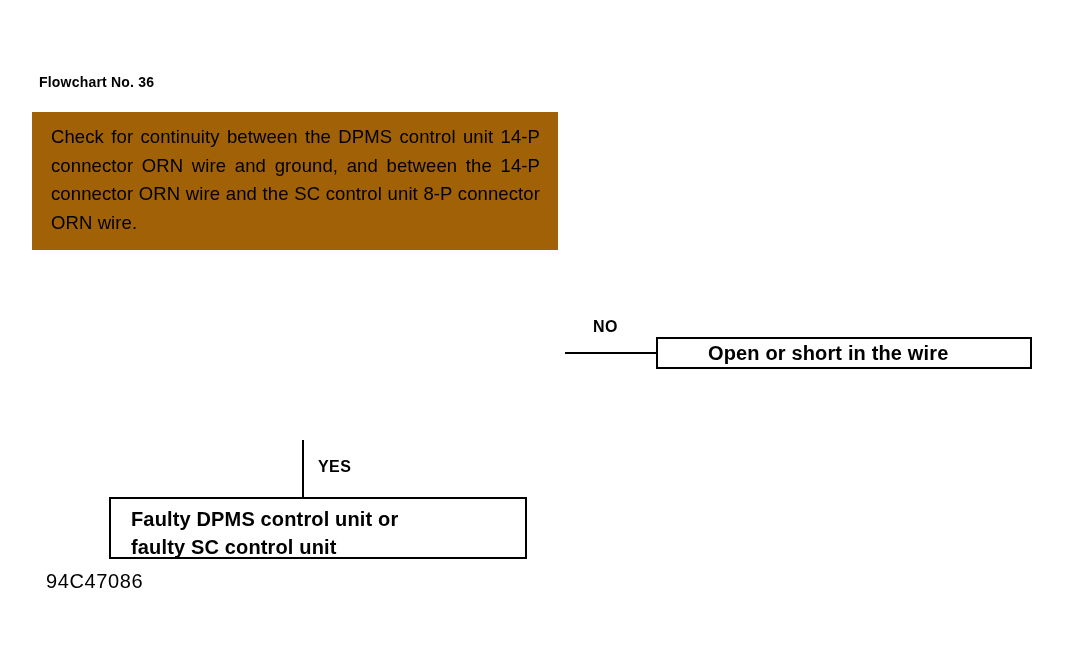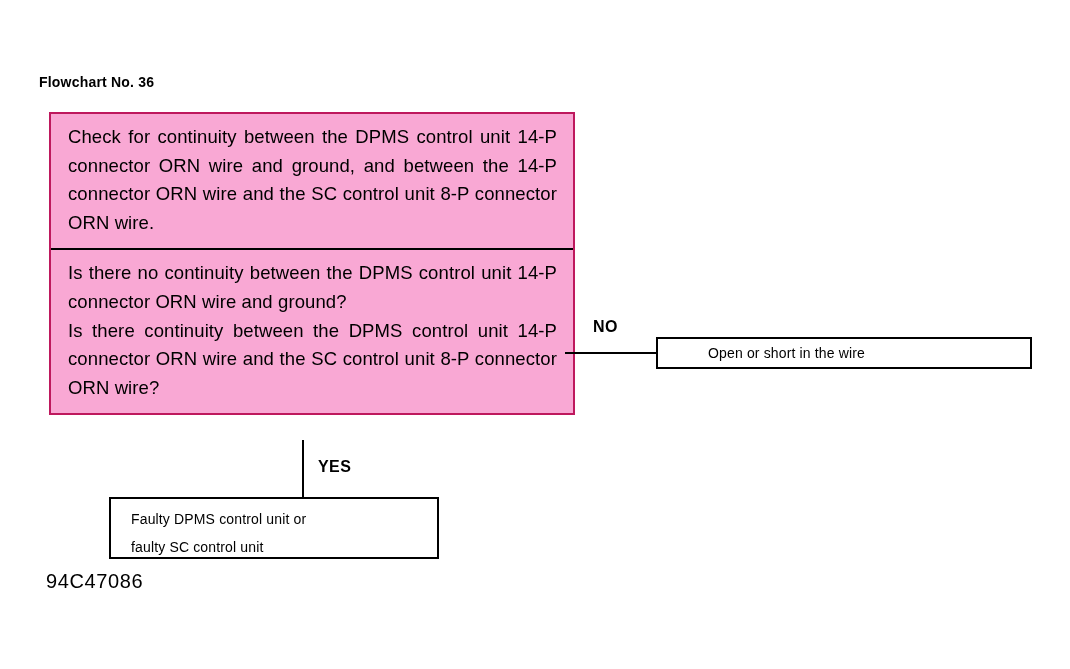--- a/index.html
+++ b/index.html
@@ -23,26 +23,26 @@
     top: 74px;
     font-size: 14px;
     font-weight: bold;
     letter-spacing: 0.2px;
     white-space: nowrap;
   }
 
   
   .stack {
     position: absolute;
-    left: 49px;
+    left: 32px;
     top: 112px;
     width: 526px;
-    border: 2px solid #be185d;
+    border: 2px solid #a16207;
     box-sizing: border-box;
-    background: #f9a8d4;
+    background: #a16207;
   }
   .stack-cell {
     box-sizing: border-box;
     padding: 9px 16px 11px 17px;
   }
   .stack-cell + .stack-cell {
     border-top: 2px solid #000;
   }
   .para {
     font-size: 18.5px;
@@ -71,30 +71,30 @@
   }
   .box-right .boxed-bold {
     padding-left: 50px;
   }
 
   
   .box-bottom {
     position: absolute;
     left: 109px;
     top: 497px;
-    width: 330px;
+    width: 418px;
     height: 62px;
     border: 2px solid #000;
     box-sizing: border-box;
     background: #fff;
     padding: 6px 14px 6px 20px;
   }
   .boxed-bold {
-    font-size: 14px;
-    font-weight: normal;
+    font-size: 20px;
+    font-weight: bold;
     line-height: 28px;
     letter-spacing: 0.15px;
     white-space: pre-line;
   }
 
   
   .conn {
     position: absolute;
     background: #000;
   }
@@ -137,24 +137,20 @@
 <body>
 
 <div class="chart-title">Flowchart No. 36</div>
 
 <div class="stack">
 
   <div class="stack-cell">
     <p class="para">Check for continuity between the DPMS control unit 14-P connector ORN wire and ground, and between the 14-P connector ORN wire and the SC control unit 8-P connector ORN wire.</p>
   </div>
 
-  <div class="stack-cell">
-    <p class="para last-line-left">Is there no continuity between the DPMS control unit 14-P connector ORN wire and ground?</p>
-    <p class="para last-line-left">Is there continuity between the DPMS control unit 14-P connector ORN wire and the SC control unit 8-P connector ORN wire?</p>
-  </div>
 
 </div>
 
 <div class="conn conn-h-no"></div>
 
 <div class="branch-label label-no">NO</div>
 
 <div class="box-right">
   <span class="boxed-bold">Open or short in the wire</span>
 </div>

